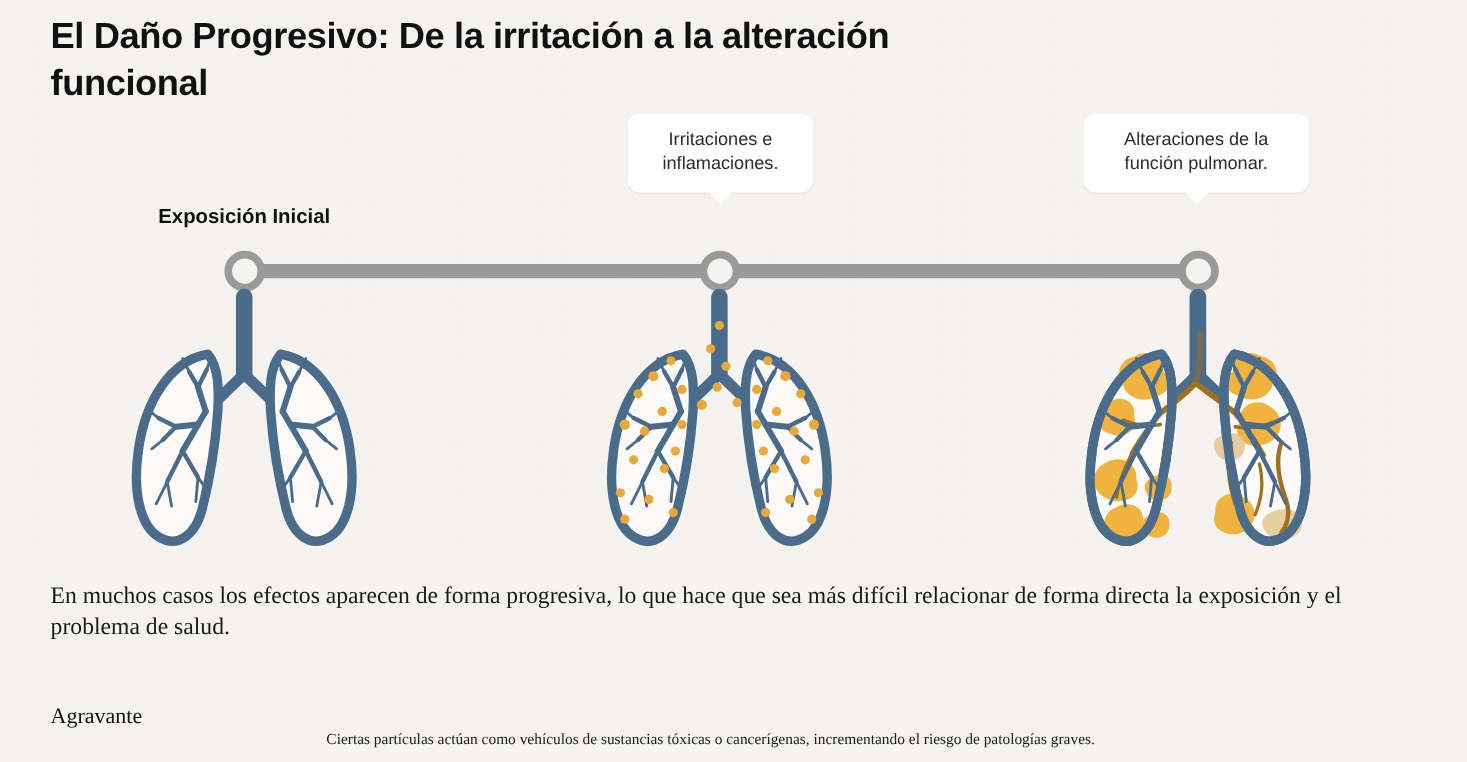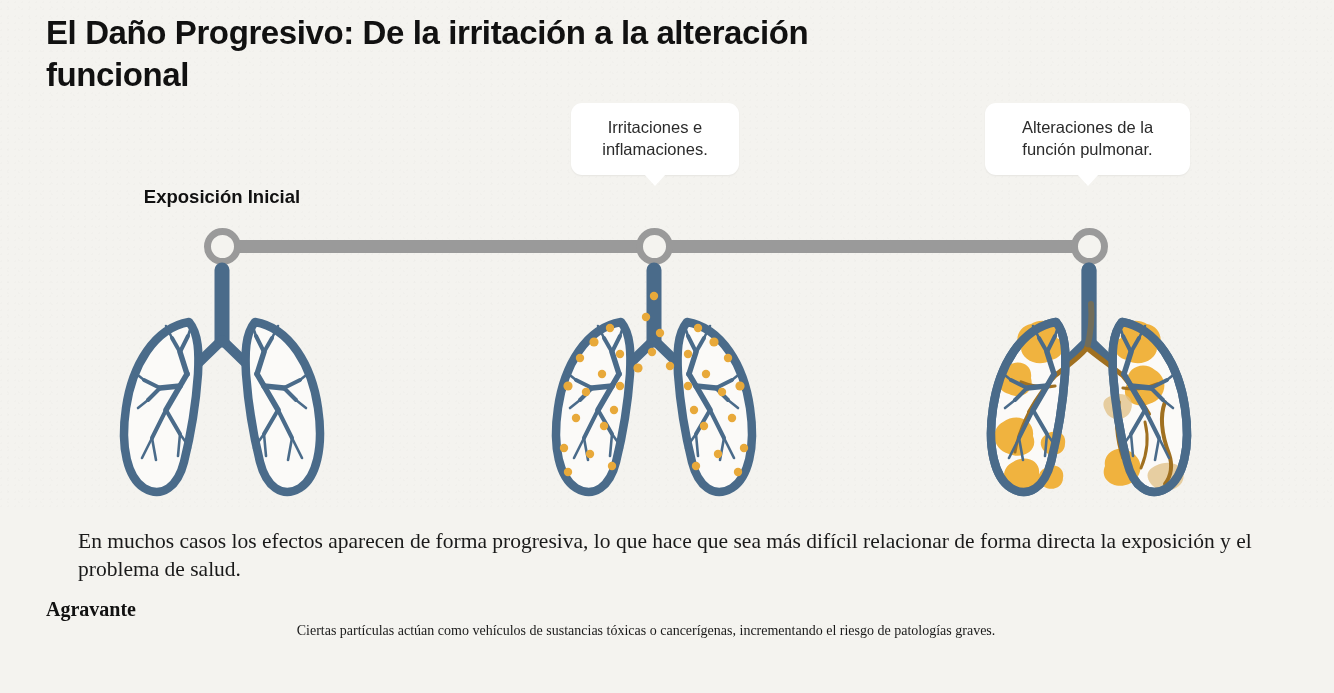--- a/index.html
+++ b/index.html
@@ -126,31 +126,31 @@
     position: absolute;
     left: 46px;
     font-family: "Liberation Serif", serif;
     color: #1a1a1a;
   }
   #paragraph-progresivo {
     top: 528px;
     width: 1200px;
     font-size: 21.5px;
     line-height: 1.30;
-    margin-left: 32px;
   }
   #agravante-section {
     top: 597px;
     width: 1200px;
   }
   .agravante-heading {
     font-size: 20px;
-    font-weight: bold;
+    font-weight: normal;
     line-height: 1.25;
     color: #111111;
+    margin-top: 42px;
   }
   .agravante-text {
     font-size: 14px;
     line-height: 1.30;
     color: #1a1a1a;
     text-align: center;
   }
 </style>
 </head>
 <body>

